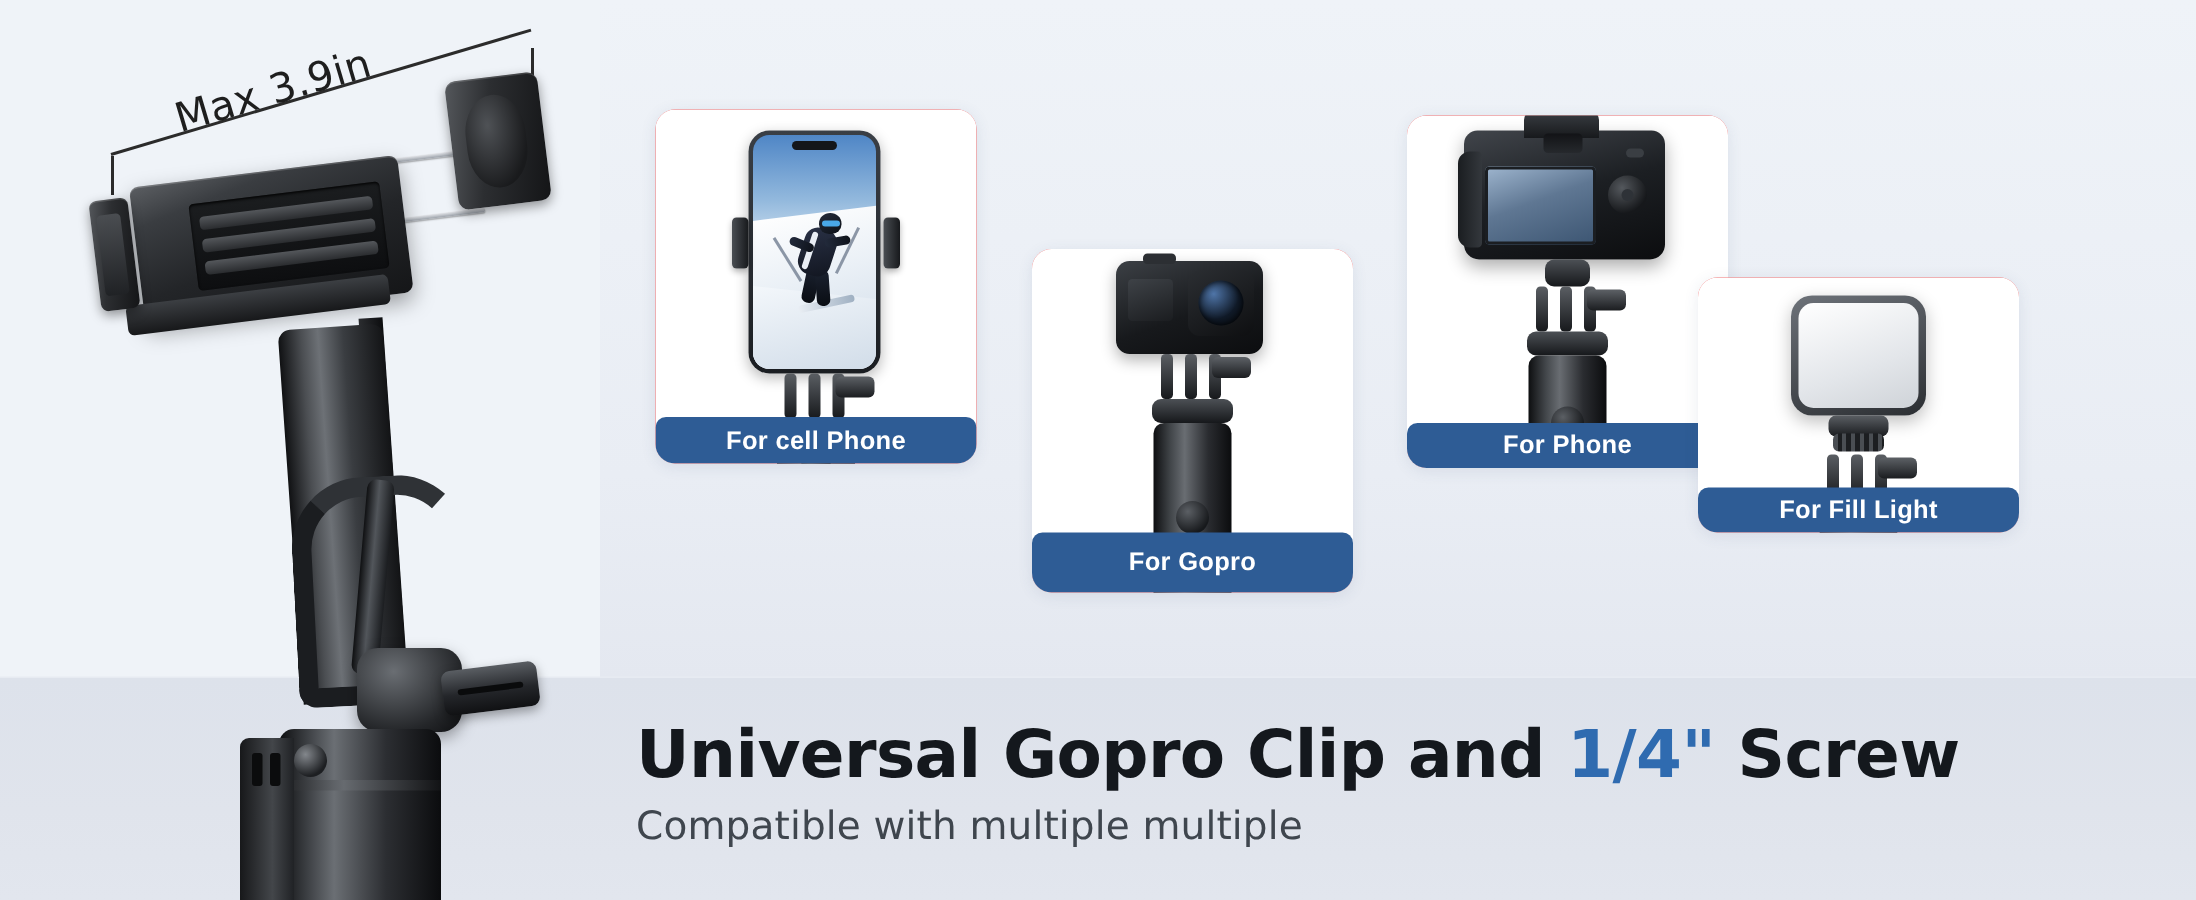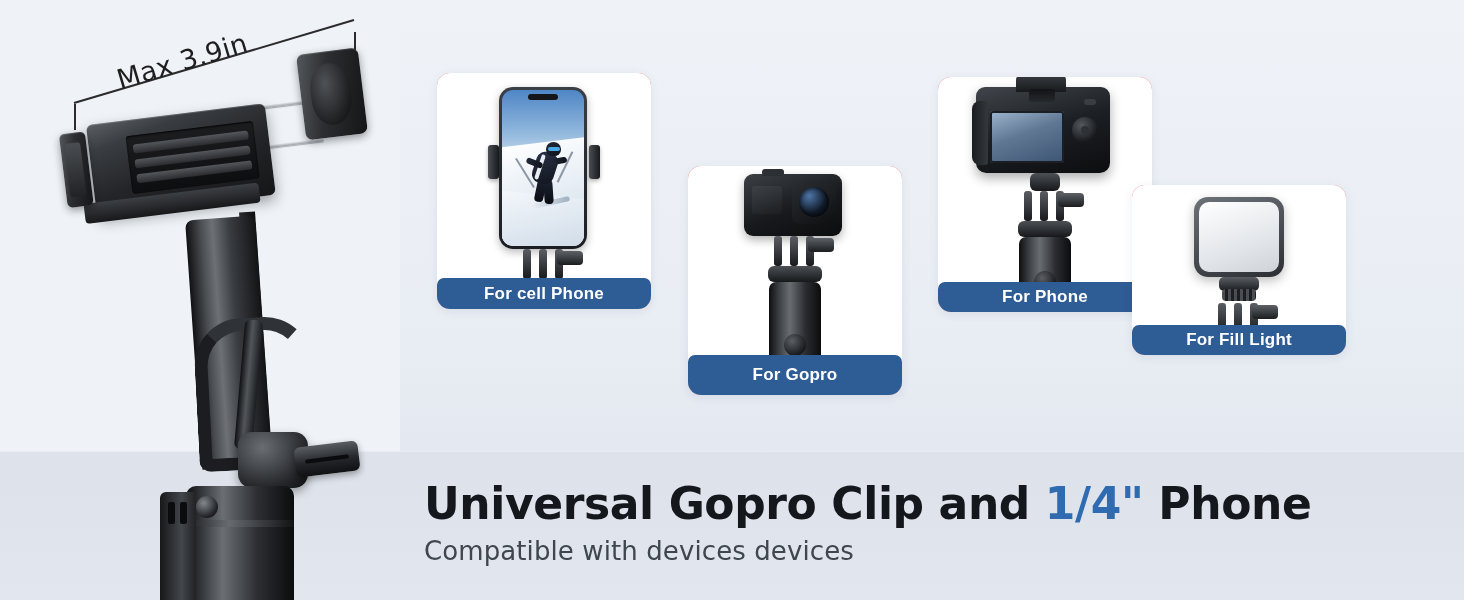--- a/index.html
+++ b/index.html
@@ -402,17 +402,17 @@
         <div class="mnt-wide" style="height:72px;">
           <div class="mnt-btn" style="top:28px;"></div>
           <div class="mnt-btn" style="top:52px;width:18px;height:18px;"></div>
         </div>
       </div>
     </div>
     <div class="banner">For Fill Light</div>
   </div>
 
   <div class="headline">
-    <span>Universal Gopro Clip and </span><span class="accent">1/4"</span><span> Phone</span>
-  </div>
-  <div class="subline">Compatible with devices devices</div>
+    <span>Universal Gopro Clip and </span><span class="accent">1/4"</span><span> Screw</span>
+  </div>
+  <div class="subline">Compatible with multiple multiple</div>
 
 </div>
 
 </body></html>

